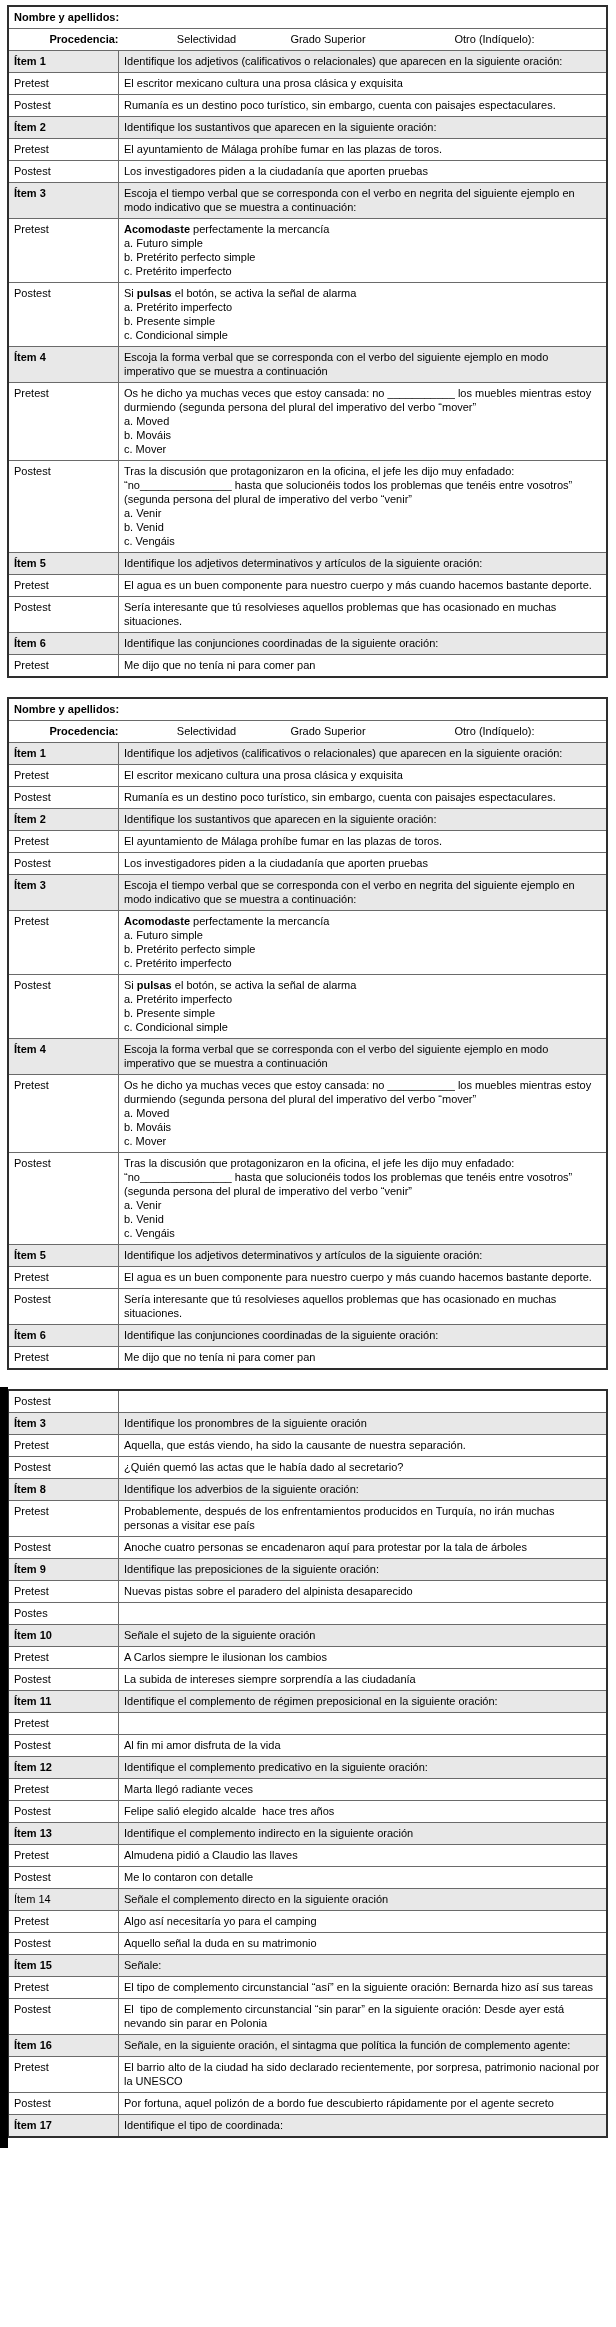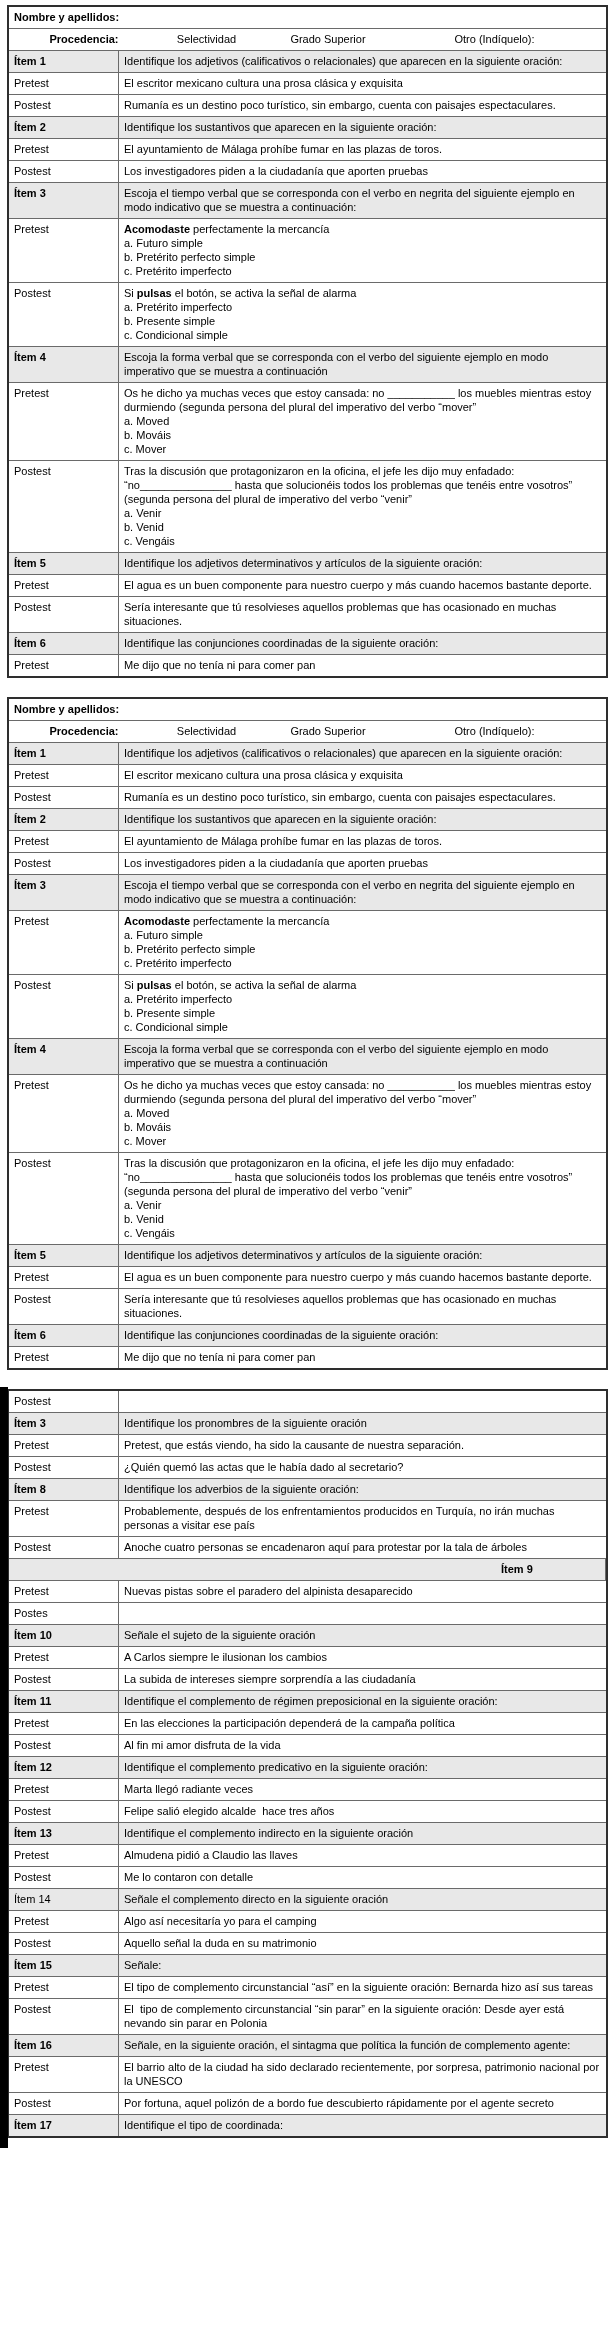--- a/index.html
+++ b/index.html
@@ -314,21 +314,21 @@
         </div>
         <div class="row item">
           <div class="cl b">Ítem 3</div>
           <div class="cr">
             <div class="line">Identifique los pronombres de la siguiente oración</div>
           </div>
         </div>
         <div class="row pre">
           <div class="cl">Pretest</div>
           <div class="cr">
-            <div class="line">Pretest, que estás viendo, ha sido la causante de nuestra separación.</div>
+            <div class="line">Aquella, que estás viendo, ha sido la causante de nuestra separación.</div>
           </div>
         </div>
         <div class="row post">
           <div class="cl">Postest</div>
           <div class="cr">
             <div class="line">¿Quién quemó las actas que le había dado al secretario?</div>
           </div>
         </div>
         <div class="row item">
           <div class="cl b">Ítem 8</div>
@@ -343,20 +343,23 @@
           </div>
         </div>
         <div class="row post">
           <div class="cl">Postest</div>
           <div class="cr">
             <div class="line">Anoche cuatro personas se encadenaron aquí para protestar por la tala de árboles</div>
           </div>
         </div>
         <div class="row item">
           <div class="cl b">Ítem 9</div>
+          <div class="cr">
+            <div class="line">Identifique las preposiciones de la siguiente oración:</div>
+          </div>
         </div>
         <div class="row pre">
           <div class="cl">Pretest</div>
           <div class="cr">
             <div class="line">Nuevas pistas sobre el paradero del alpinista desaparecido</div>
           </div>
         </div>
         <div class="row post">
           <div class="cl">Postes</div>
         </div>
@@ -379,23 +382,20 @@
           </div>
         </div>
         <div class="row item">
           <div class="cl b">Ítem 11</div>
           <div class="cr">
             <div class="line">Identifique el complemento de régimen preposicional en la siguiente oración:</div>
           </div>
         </div>
         <div class="row pre">
           <div class="cl">Pretest</div>
-          <div class="cr">
-            <div class="line">En las elecciones la participación dependerá de la campaña política</div>
-          </div>
         </div>
         <div class="row post">
           <div class="cl">Postest</div>
           <div class="cr">
             <div class="line">Al fin mi amor disfruta de la vida</div>
           </div>
         </div>
         <div class="row item">
           <div class="cl b">Ítem 12</div>
           <div class="cr">

